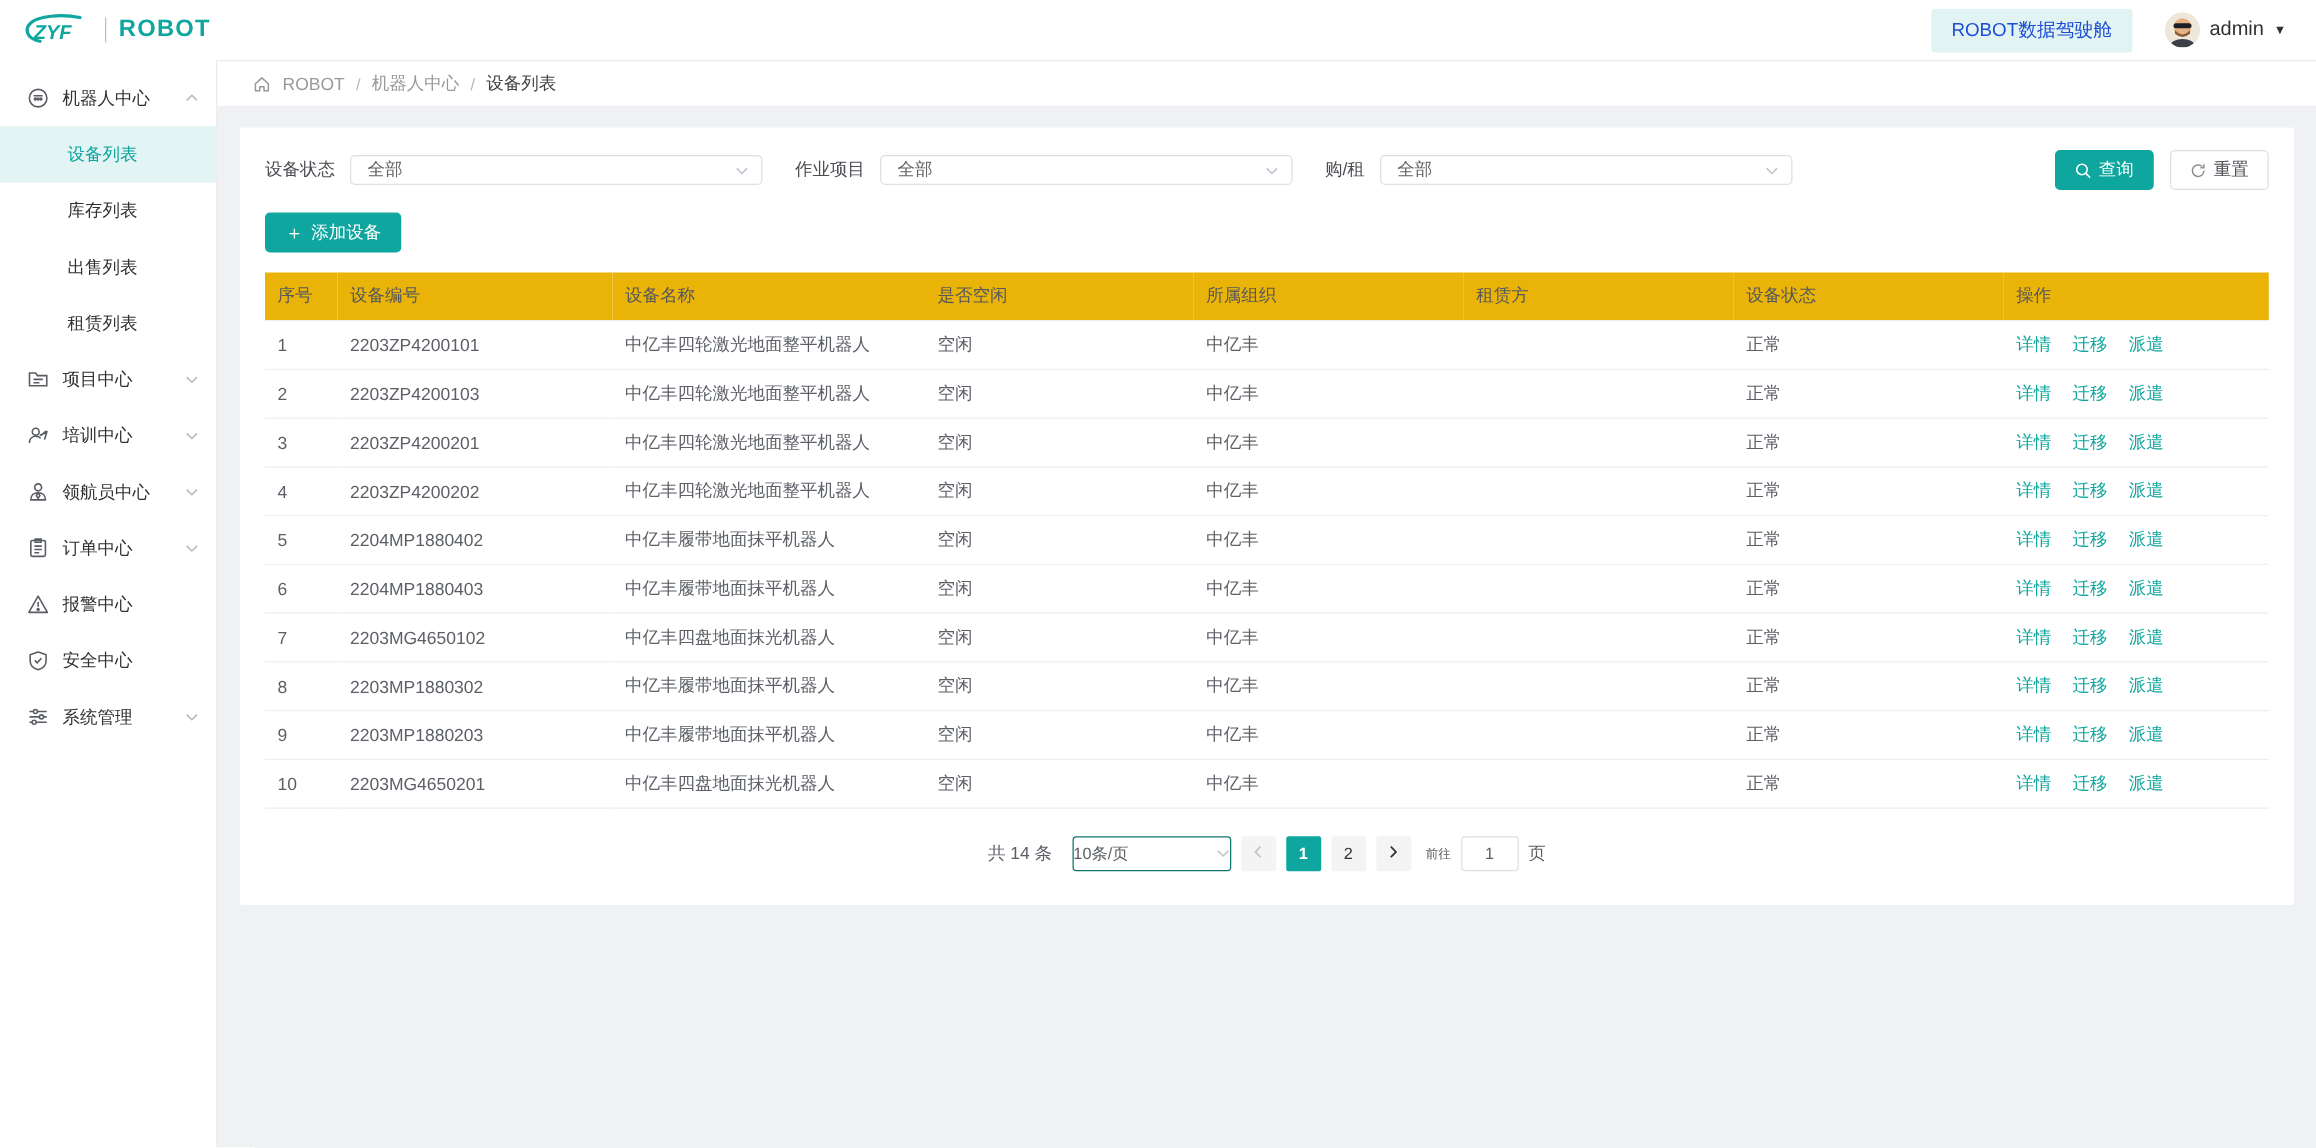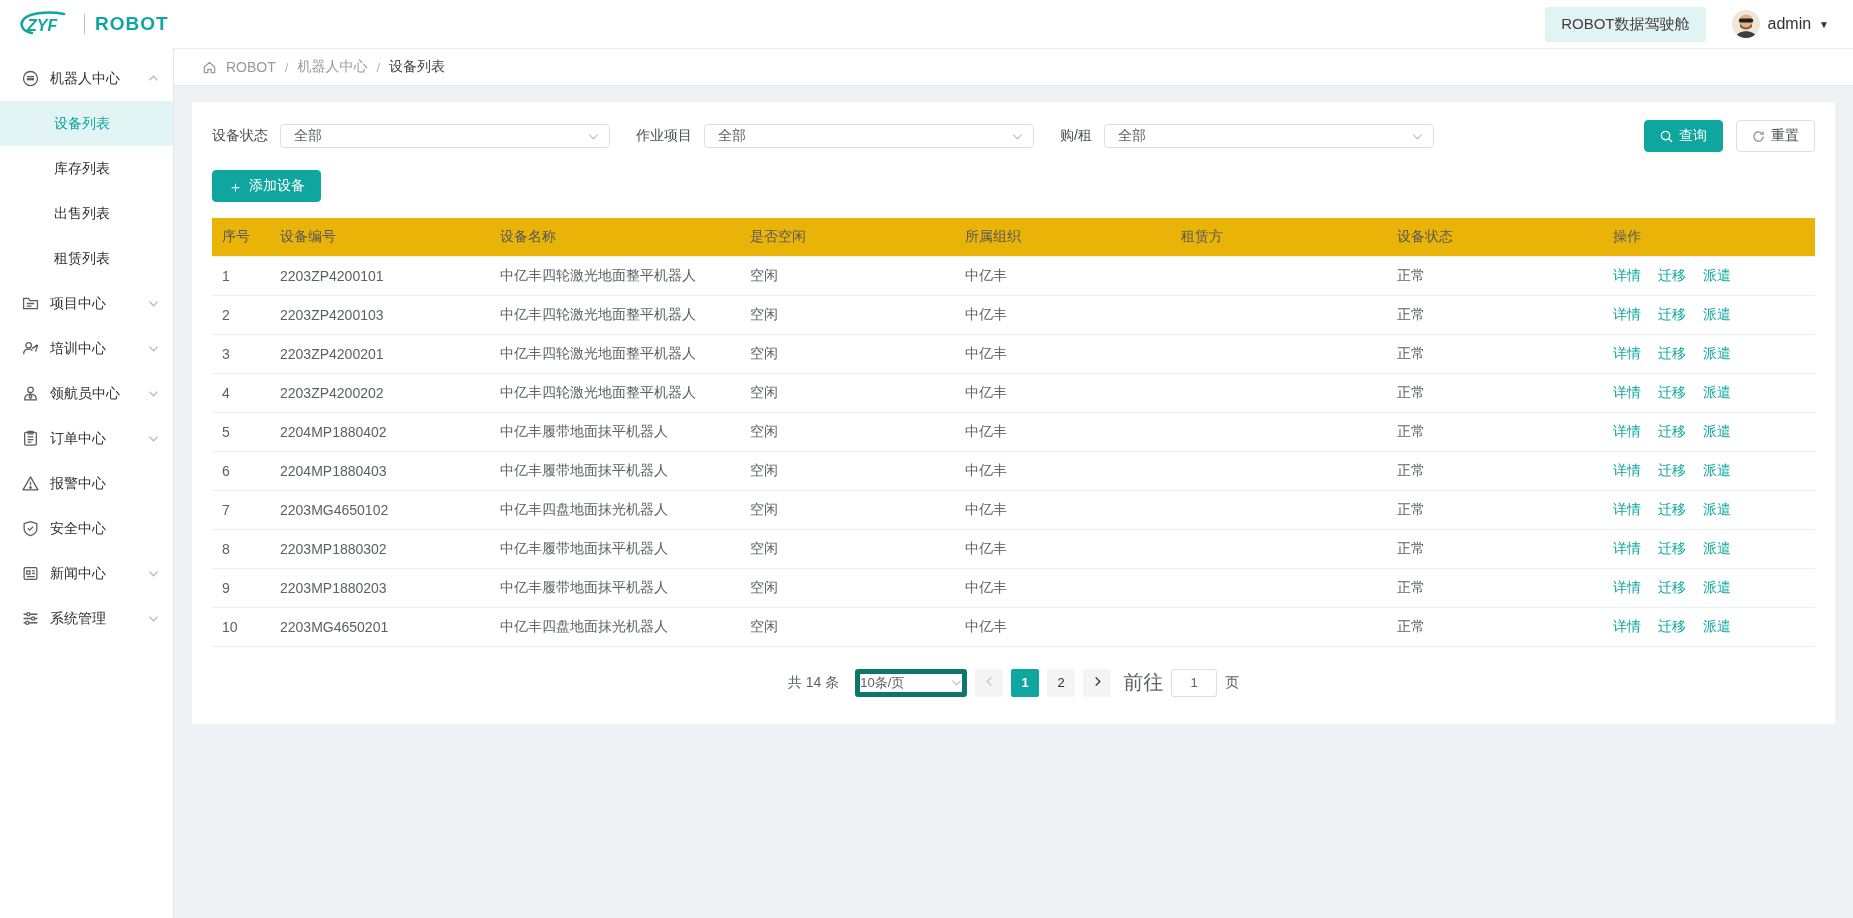--- a/index.html
+++ b/index.html
@@ -5,21 +5,21 @@
   * { box-sizing: border-box; margin: 0; padding: 0; }
   html,body { width:1853px; height:918px; overflow:hidden; }
   body { font-family:"Liberation Sans","DejaVu Sans",sans-serif; font-size:14px; color:#303133; background:#fff; }
 
   
   .topbar { height:48px; display:flex; align-items:center; justify-content:space-between; padding:0 24px 0 18px; background:#fff; }
   .logo-wrap { display:flex; align-items:center; gap:10px; }
   .logo-divider { width:1px; height:20px; background:#b9c0c4; }
   .logo-robot { color:#0ea69e; font-weight:bold; font-size:19px; letter-spacing:1px; }
   .topbar-right { display:flex; align-items:center; gap:26px; }
-  .dash-btn { background:#e1f3f2; color:#404040; border:none; font-size:15px; padding:8px 16px; border-radius:3px; cursor:pointer; font-family:inherit; }
+  .dash-btn { background:#e1f3f2; color:#1d4ed8; border:none; font-size:15px; padding:8px 16px; border-radius:3px; cursor:pointer; font-family:inherit; }
   .user-wrap { display:flex; align-items:center; gap:8px; cursor:pointer; }
   .avatar { width:28px; height:28px; border-radius:50%; overflow:hidden; display:inline-block; background:#efe7da; }
   .user-name { font-size:16px; color:#303133; }
   .user-caret { font-size:10px; color:#303133; }
 
   
   .layout { display:flex; height:870px; }
   .sidebar { width:174px; background:#fff; border-right:1px solid #e6e6e6; padding-top:8px; flex-shrink:0; }
   .main { flex:1; display:flex; flex-direction:column; min-width:0; }
 
@@ -60,27 +60,27 @@
 
   
   .tbl { width:100%; border-collapse:collapse; margin-top:16px; table-layout:fixed; }
   .tbl th { background:#eab308; height:38px; text-align:left; font-weight:normal; color:#55585c; padding:0 10px; border-bottom:1px solid #ebeef5; font-size:14px; }
   .tbl td { height:39px; color:#5c6066; padding:0 10px; border-bottom:1px solid #ebeef5; font-size:14px; white-space:nowrap; overflow:hidden; }
   .action-link { color:#0ea69e; text-decoration:none; margin-right:17px; cursor:pointer;text-align:center; }
 
   
   .pager { margin-top:22px; display:flex; align-items:center; justify-content:center; gap:8px; color:#5c6066; font-size:13px; }
   .pager .total { margin-right:8px; font-size:14px; }
-  .size-select { width:112px; height:28px; border:5px solid #0f766e; border-radius:3px; display:flex; align-items:center; justify-content:space-between; gap:10px; color:#5c6066; cursor:pointer; }
+  .size-select { width:127px; height:28px; border:1px solid #0f766e; border-radius:3px; display:flex; align-items:center; justify-content:space-between; gap:10px; color:#5c6066; cursor:pointer; }
   .size-select .chev { color:#c0c4cc; display:inline-flex; }
   .pg-btn { min-width:28px; height:28px; border:none; border-radius:2px; background:#f4f4f5; color:#303133; font-size:13px; display:inline-flex; align-items:center; justify-content:center; cursor:pointer; font-family:inherit; }
   .pg-btn.disabled { color:#c0c4cc; cursor:default; }
   .pg-btn.active { background:#0ea69e; color:#fff; font-weight:bold; }
   .pg-pages { display:inline-flex; gap:8px; }
-  .goto-label { margin-left:4px; font-size:20px; }
+  .goto-label { margin-left:4px; font-size:10px; }
   .goto-input { width:46px; height:28px; border:1px solid #dcdfe6; border-radius:3px; text-align:center; color:#5c6066; font-size:13px; font-family:inherit; }
   .goto-suffix { font-size:14px; }
 </style>
 </head>
 <body>
 
 <header class="topbar">
   <div class="logo-wrap">
     <svg width="56" height="28" viewBox="0 0 56 28">
       <path d="M14 23 C 3 21, 1 13, 7 8 C 13 3, 30 1, 46 4" fill="none" stroke="#0ea69e" stroke-width="2.6" stroke-linecap="round"></path>
@@ -221,34 +221,20 @@
     <div class="side-item">
       <span class="s-icon">
         <svg viewBox="0 0 16 16" fill="none" stroke="currentColor" stroke-width="1.2">
             <path d="M8 1.5 L14 3.5 V8 c0 3.6-2.6 5.8-6 6.8 C4.6 13.8 2 11.6 2 8 V3.5 Z" stroke-linejoin="round"></path>
             <path d="M5.5 7.8 l1.8 1.8 3.2-3.4"></path>
           </svg>
       </span>
       <span>安全中心</span>
     </div>
 
-    <div class="side-item">
-      <span class="s-icon">
-        <svg viewBox="0 0 16 16" fill="none" stroke="currentColor" stroke-width="1.2">
-            <rect x="2" y="2.5" width="12" height="11" rx="1.2"></rect>
-            <path d="M4.5 5.5 h3 v3 h-3 Z M9.5 5.5 h2.5 M4.5 11 h7.5 M9.5 8 h2.5"></path>
-          </svg>
-      </span>
-      <span>新闻中心</span>
-      <span class="chev">
-          <svg viewBox="0 0 12 12" fill="none" stroke="currentColor" stroke-width="1.4">
-            <path d="M1.5 4 L6 8.5 L10.5 4"></path>
-          </svg>
-        </span>
-    </div>
 
     <div class="side-item">
       <span class="s-icon">
         <svg viewBox="0 0 16 16" fill="none" stroke="currentColor" stroke-width="1.2">
             <path d="M1.5 4 h13 M1.5 8 h13 M1.5 12 h13"></path>
             <circle cx="6" cy="4" r="1.5" fill="#fff"></circle>
             <circle cx="10.5" cy="8" r="1.5" fill="#fff"></circle>
             <circle cx="5" cy="12" r="1.5" fill="#fff"></circle>
           </svg>
       </span>

